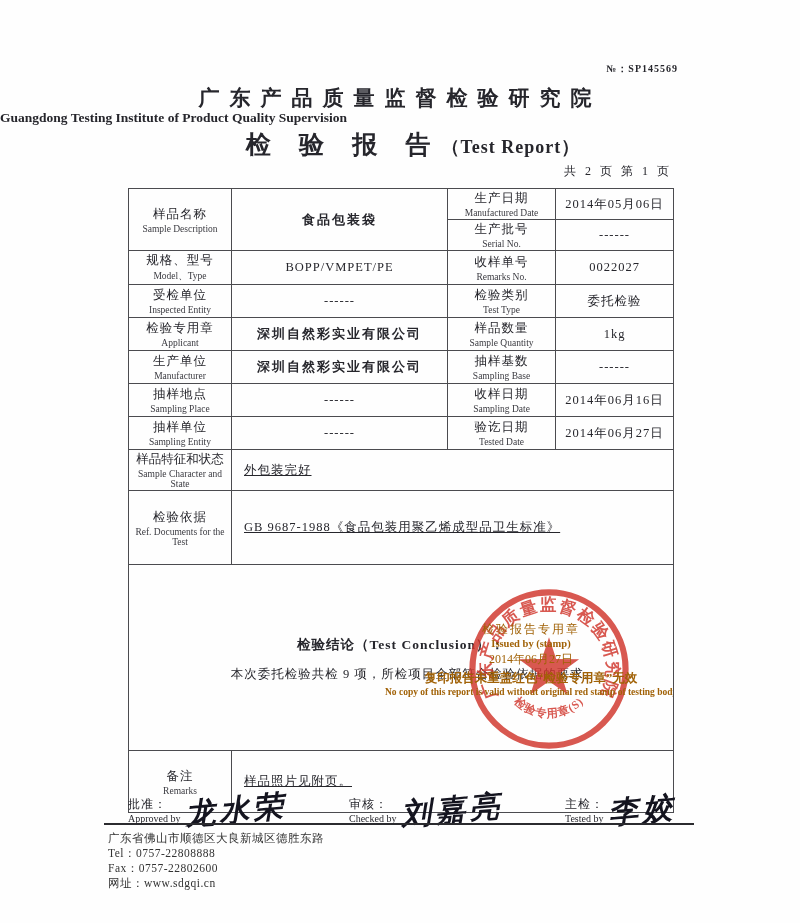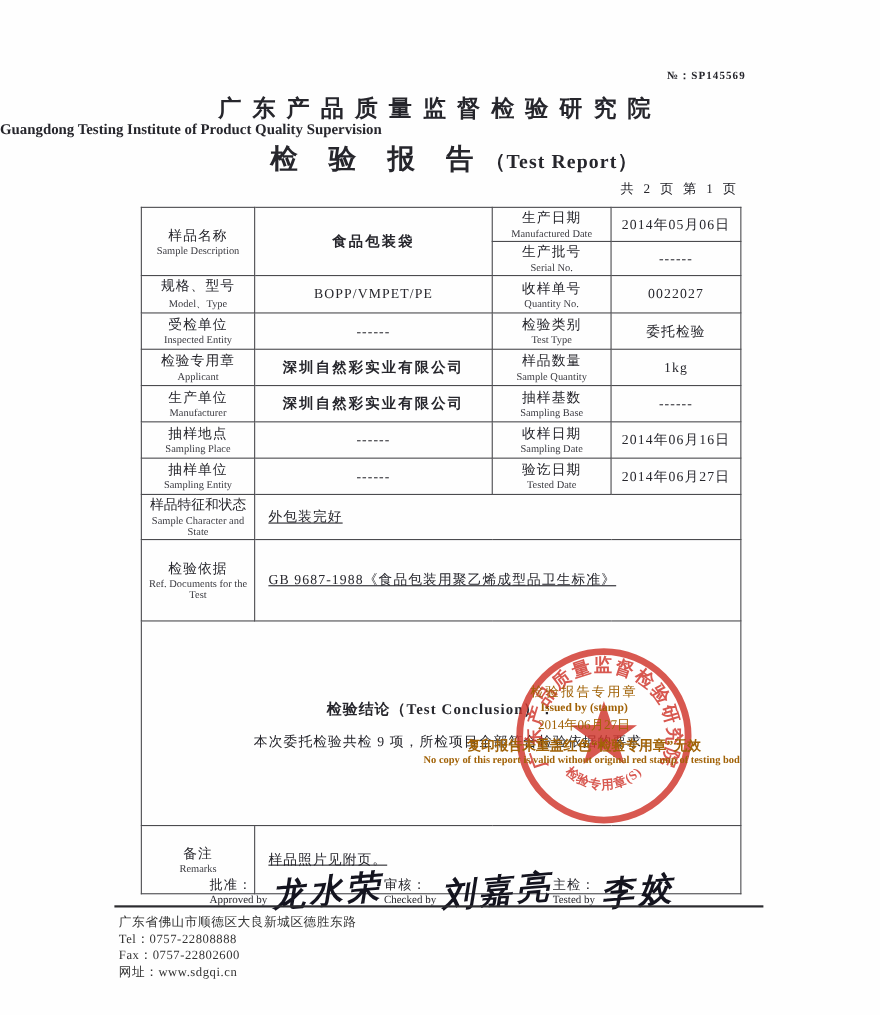--- a/index.html
+++ b/index.html
@@ -39,21 +39,21 @@
                 z-index:2; color:#a16207; }
   .stamp-note .l1 { font-size:12px; letter-spacing:2px; }
   .stamp-note .l2 { font-size:10.5px; font-weight:bold; }
   .stamp-note .l3 { font-size:12px; margin-top:2px; }
   .stamp-note .l4 { font-size:12.5px; font-weight:bold; margin-top:2px; white-space:nowrap; }
   .stamp-note .l5 { font-size:9.5px; font-weight:bold; white-space:nowrap; }
   .seal { position:absolute; top:16px; right:36px; width:176px; height:176px; z-index:1; opacity:.82; }
 
   
   .sign-row { position:absolute; top:796px; left:128px; width:548px; display:flex;
-              justify-content:center; align-items:flex-start; }
+              justify-content:space-between; align-items:flex-start; }
   .sig-group { display:flex; align-items:flex-start; }
   .sig-label .cnl { font-size:12px; letter-spacing:1px; }
   .sig-label .enl { font-size:10px; }
   .sig-name { font-size:30px; font-style:italic; font-weight:bold; color:#14141f;
               transform:rotate(-5deg); margin:-6px 0 0 4px; letter-spacing:4px; white-space:nowrap; }
 
   
   .footer-rule { position:absolute; top:823px; left:104px; width:590px; height:2px; background:#2b2b2f; }
   .footer { position:absolute; top:831px; left:108px; width:586px; display:flex;
             justify-content:space-between; font-size:11.5px; letter-spacing:.5px; color:#333;flex-direction:column; }
@@ -101,21 +101,21 @@
       <td class="val dashes">------</td>
     </tr>
     <tr style="height:33px">
       <td class="lbl">
         <div class="cn">规格、型号</div>
         <div class="en">Model、Type</div>
       </td>
       <td class="val">BOPP/VMPET/PE</td>
       <td class="lbl">
         <div class="cn">收样单号</div>
-        <div class="en">Quantity No.</div>
+        <div class="en">Remarks No.</div>
       </td>
       <td class="val">0022027</td>
     </tr>
     <tr style="height:33px">
       <td class="lbl">
         <div class="cn">受检单位</div>
         <div class="en">Inspected Entity</div>
       </td>
       <td class="val dashes">------</td>
       <td class="lbl">

